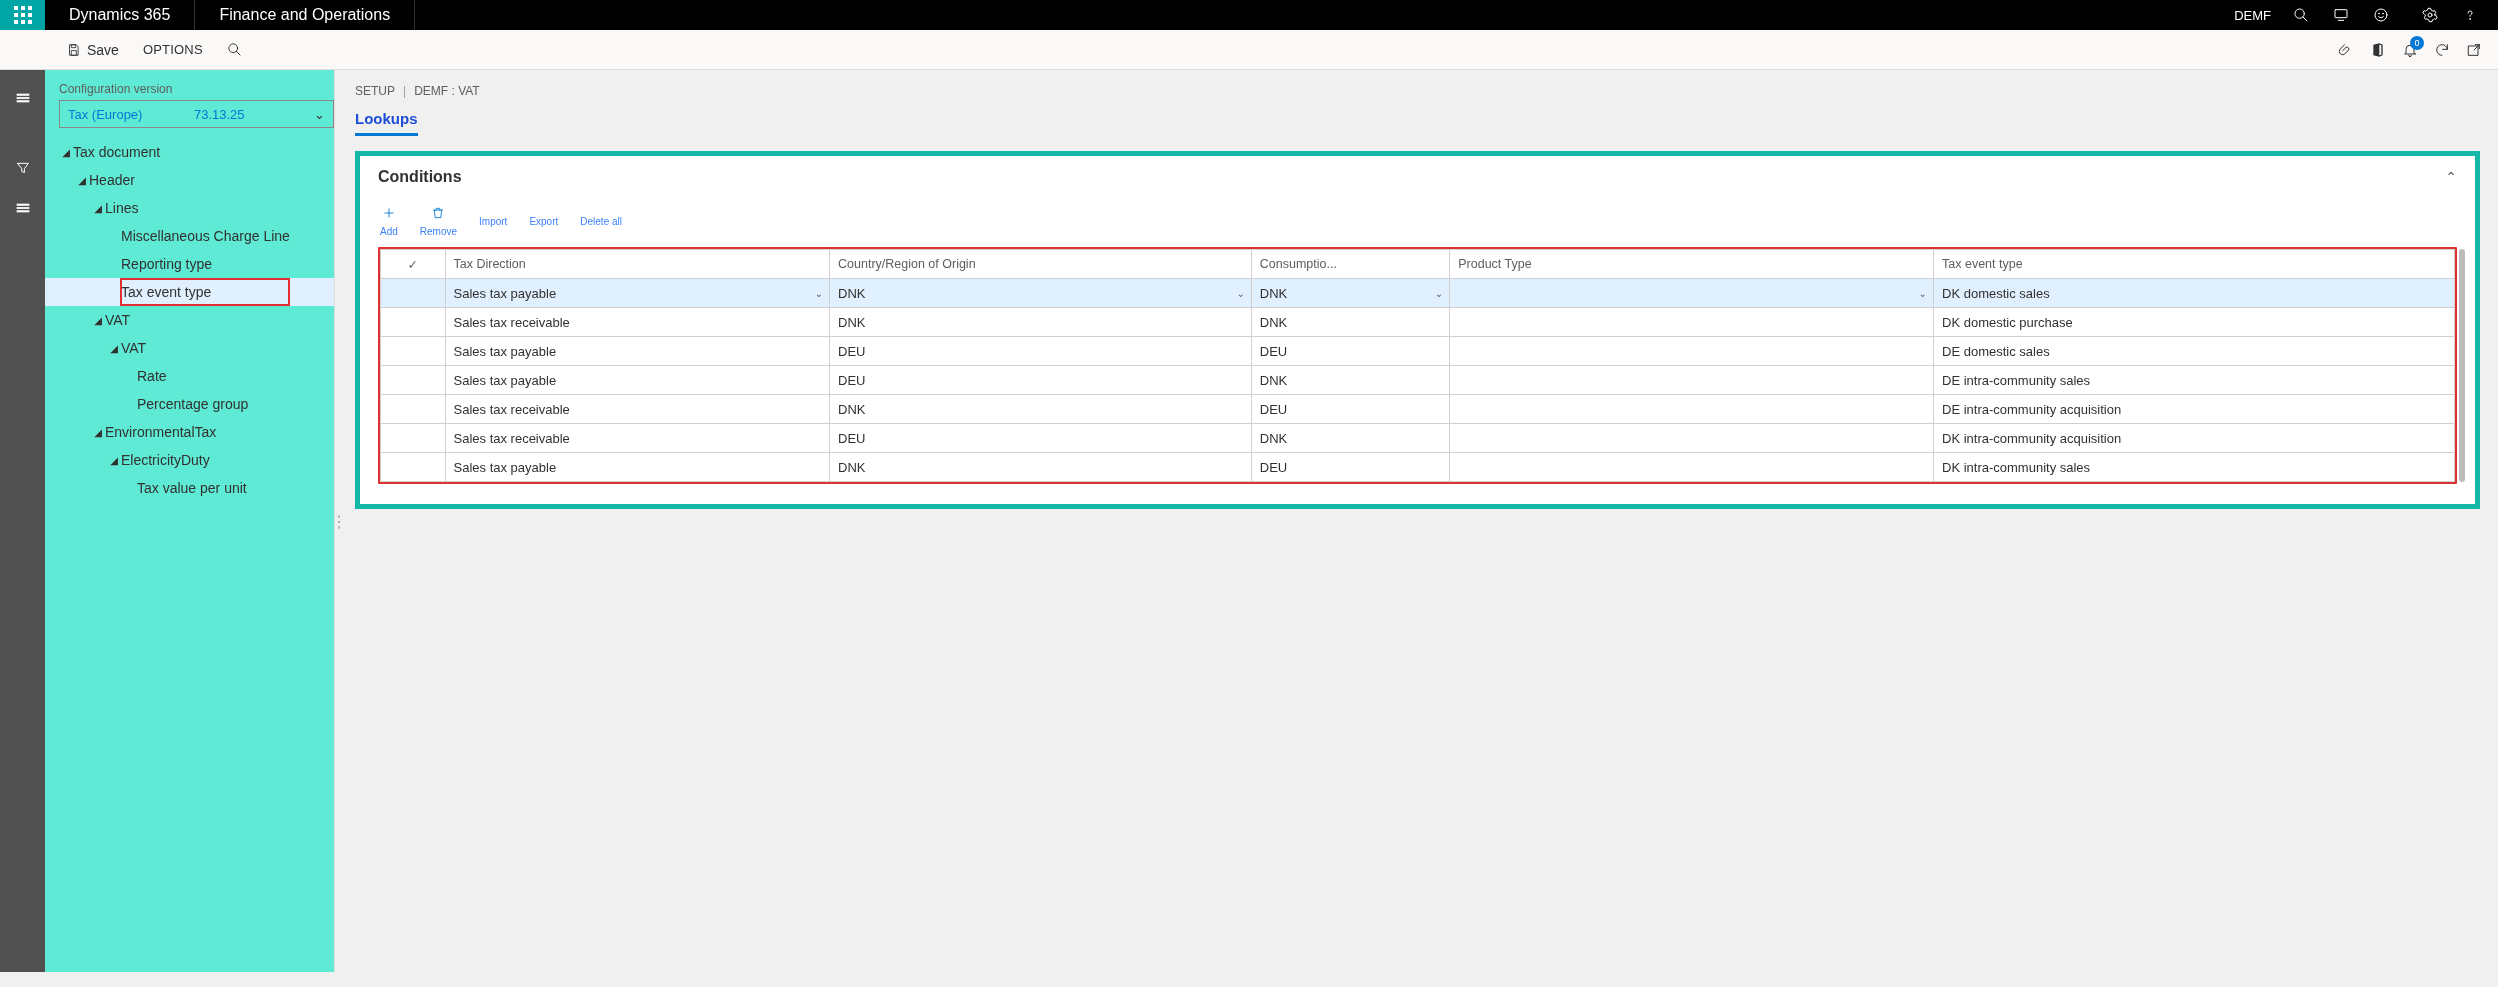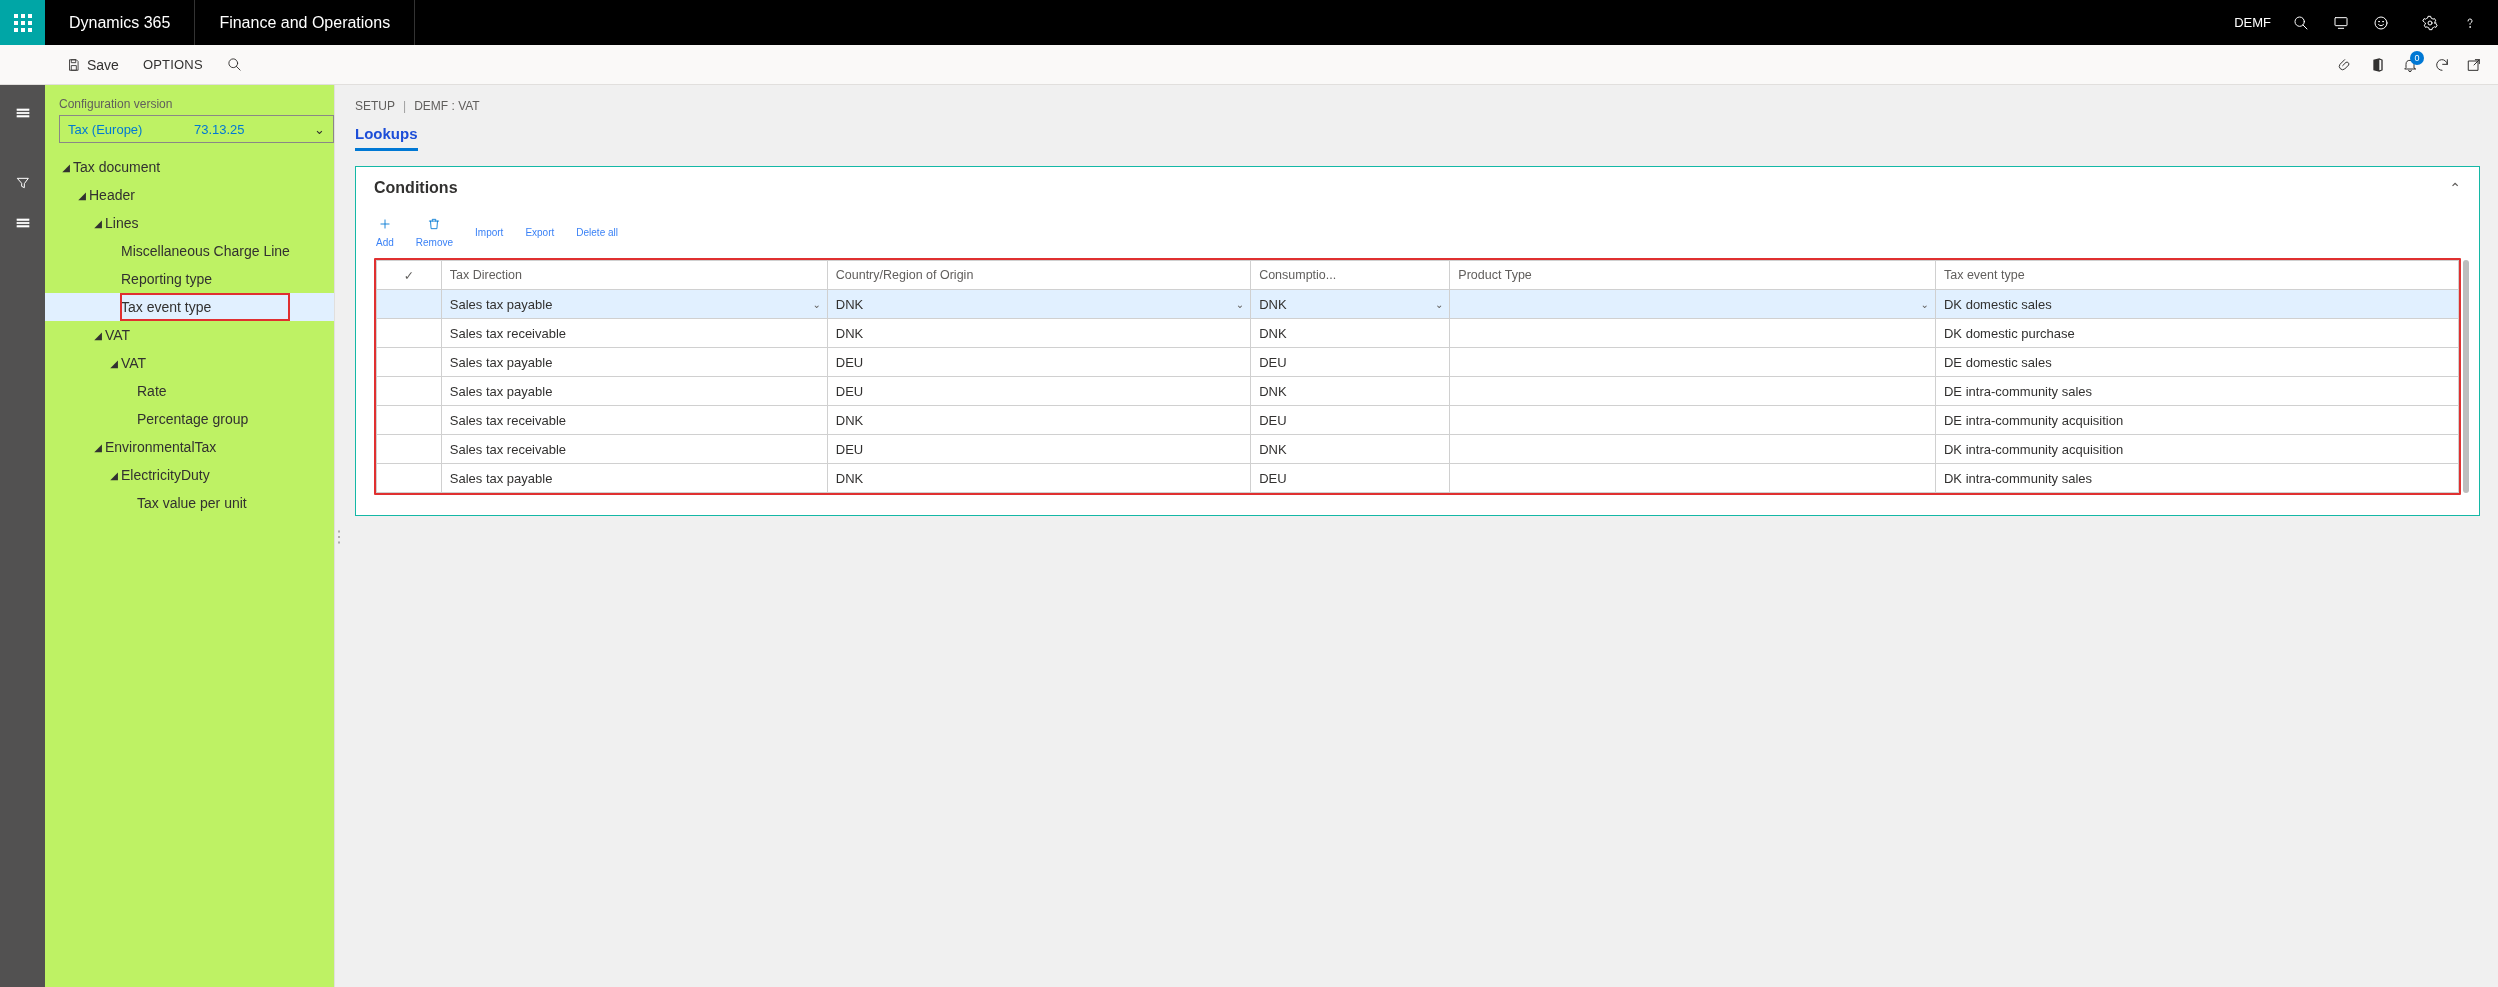--- a/index.html
+++ b/index.html
@@ -1,19 +1,19 @@
 <!DOCTYPE html>
 <html><head>
 <meta charset="utf-8">
 <style>
 * { box-sizing: border-box; font-family: "Segoe UI", Arial, sans-serif; }
 body { margin: 0; padding: 0; background: #f0f0f0; font-size: 13px; color: #323130; }
 
 
-.topbar { height: 45px; background: #000; display: flex; align-items: stretch; color: #fff; }
+.topbar { height: 30px; background: #000; display: flex; align-items: stretch; color: #fff; }
 .topbar-left { display: flex; align-items: stretch; }
 .waffle { width: 45px; background: #00a6a6; display: flex; align-items: center; justify-content: center; cursor: pointer; }
 .waffle svg { width: 18px; height: 18px; fill: #fff; }
 .brand, .module { display: flex; align-items: center; padding: 0 24px; font-size: 16px; border-right: 1px solid #333; cursor: pointer; }
 .topbar-right { margin-left: auto; display: flex; align-items: center; padding-right: 8px; }
 .topbar-right .co { padding: 0 10px; font-size: 13px; }
 .topbar-icon { width: 40px; height: 45px; display: flex; align-items: center; justify-content: center; cursor: pointer; }
 .topbar-icon svg { stroke: #fff; fill: none; width: 16px; height: 16px; }
 .topbar-divider { width: 1px; background: #333; margin: 8px 4px; }
 
@@ -27,21 +27,21 @@
 .ribbon-right .ri svg { width: 16px; height: 16px; }
 .bell-badge { position: relative; }
 .bell-badge .badge { position: absolute; top: 6px; right: 2px; background: #0078d4; color: #fff; border-radius: 50%; width: 14px; height: 14px; font-size: 9px; display: flex; align-items: center; justify-content: center; }
 
 
 .body-wrap { display: flex; height: calc(100vh - 85px); }
 .rail { width: 45px; background: #525151; display: flex; flex-direction: column; align-items: center; padding-top: 8px; gap: 0; }
 .rail-btn { width: 45px; height: 40px; display: flex; align-items: center; justify-content: center; cursor: pointer; }
 .rail-btn svg { stroke: #fff; fill: #fff; width: 16px; height: 16px; }
 
-.sidebar { width: 290px; background: #bef264; border-right: 1px solid #e1dfdd; overflow-y: auto; padding: 8px 0; position: relative; }
+.sidebar { width: 290px; background: #5eead4; border-right: 1px solid #e1dfdd; overflow-y: auto; padding: 8px 0; position: relative; }
 .sidebar-label { font-size: 12px; color: #605e5c; padding: 4px 14px 4px 14px; }
 .config-select { margin: 0 0 10px 14px; height: 28px; border: 1px solid #8a8886; display: flex; align-items: center; padding: 0 8px; color: #0078d4; justify-content: space-between; cursor: pointer; font-size: 13px; }
 .config-select .cv-name { flex: 0 0 auto; }
 .config-select .cv-ver { flex: 0 0 auto; margin-right: 18px; }
 .config-select .caret { color: #323130; }
 .tree { padding: 0; }
 .tree-item { display: flex; align-items: center; height: 28px; cursor: pointer; font-size: 14px; color: #323130; }
 .tree-item.selected { background: #e1f0ff; }
 .tree-caret { width: 14px; text-align: center; font-size: 10px; color: #323130; }
 .tree-caret.blank { visibility: hidden; }
@@ -56,21 +56,21 @@
 
 .splitter { width: 8px; background: #f0f0f0; cursor: col-resize; display: flex; align-items: center; justify-content: center; }
 .splitter::before { content: "⋮"; color: #a0a0a0; font-size: 16px; }
 
 .main { flex: 1; background: #f0f0f0; overflow: auto; padding: 14px 18px 18px 12px; }
 .breadcrumb { font-size: 12px; color: #605e5c; padding-bottom: 6px; display: flex; align-items: flex-start; gap: 8px; }
 .breadcrumb .bc-sep { color: #a0a0a0; }
 .tabbar { display: flex; border-bottom: 1px solid transparent; margin-bottom: 14px; }
 .tab { padding: 6px 0; margin-right: 20px; font-size: 15px; font-weight: 600; color: #1d4ed8; border-bottom: 3px solid #0078d4; cursor: pointer; }
 
-.panel { background: #fff; border: 1px solid #14b8a6; }
+.panel { background: #fff; border: 5px solid #14b8a6; }
 .panel-header { display: flex; align-items: center; justify-content: space-between; padding: 12px 18px 6px 18px; }
 .panel-title { font-size: 16px; font-weight: 600; }
 .panel-collapse { cursor: pointer; color: #605e5c; font-size: 14px; }
 .panel-body { padding: 4px 18px 20px 18px; }
 
 .toolbar { display: flex; align-items: center; gap: 22px; padding: 10px 0 10px 2px; }
 .tool { display: flex; align-items: center; gap: 6px; color: #3b82f6; cursor: pointer; font-size: 10px; flex-direction: column; }
 .tool svg { stroke: #0078d4; fill: none; width: 14px; height: 14px; }
 
 .grid-wrap { position: relative; border: 2px solid #e03030; border-radius: 1px; padding: 0; }

